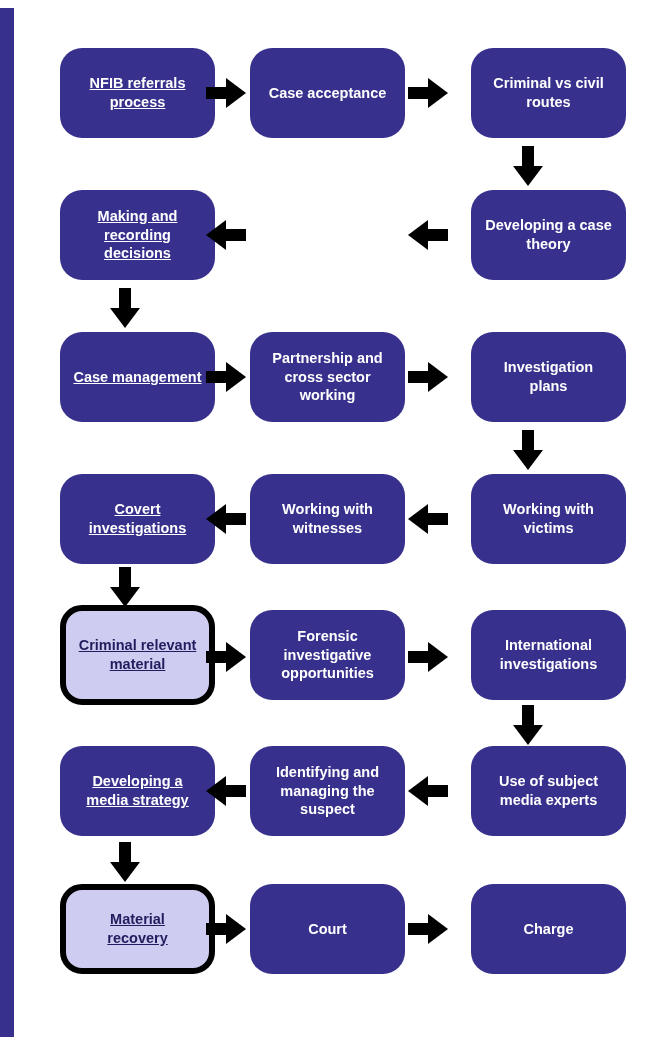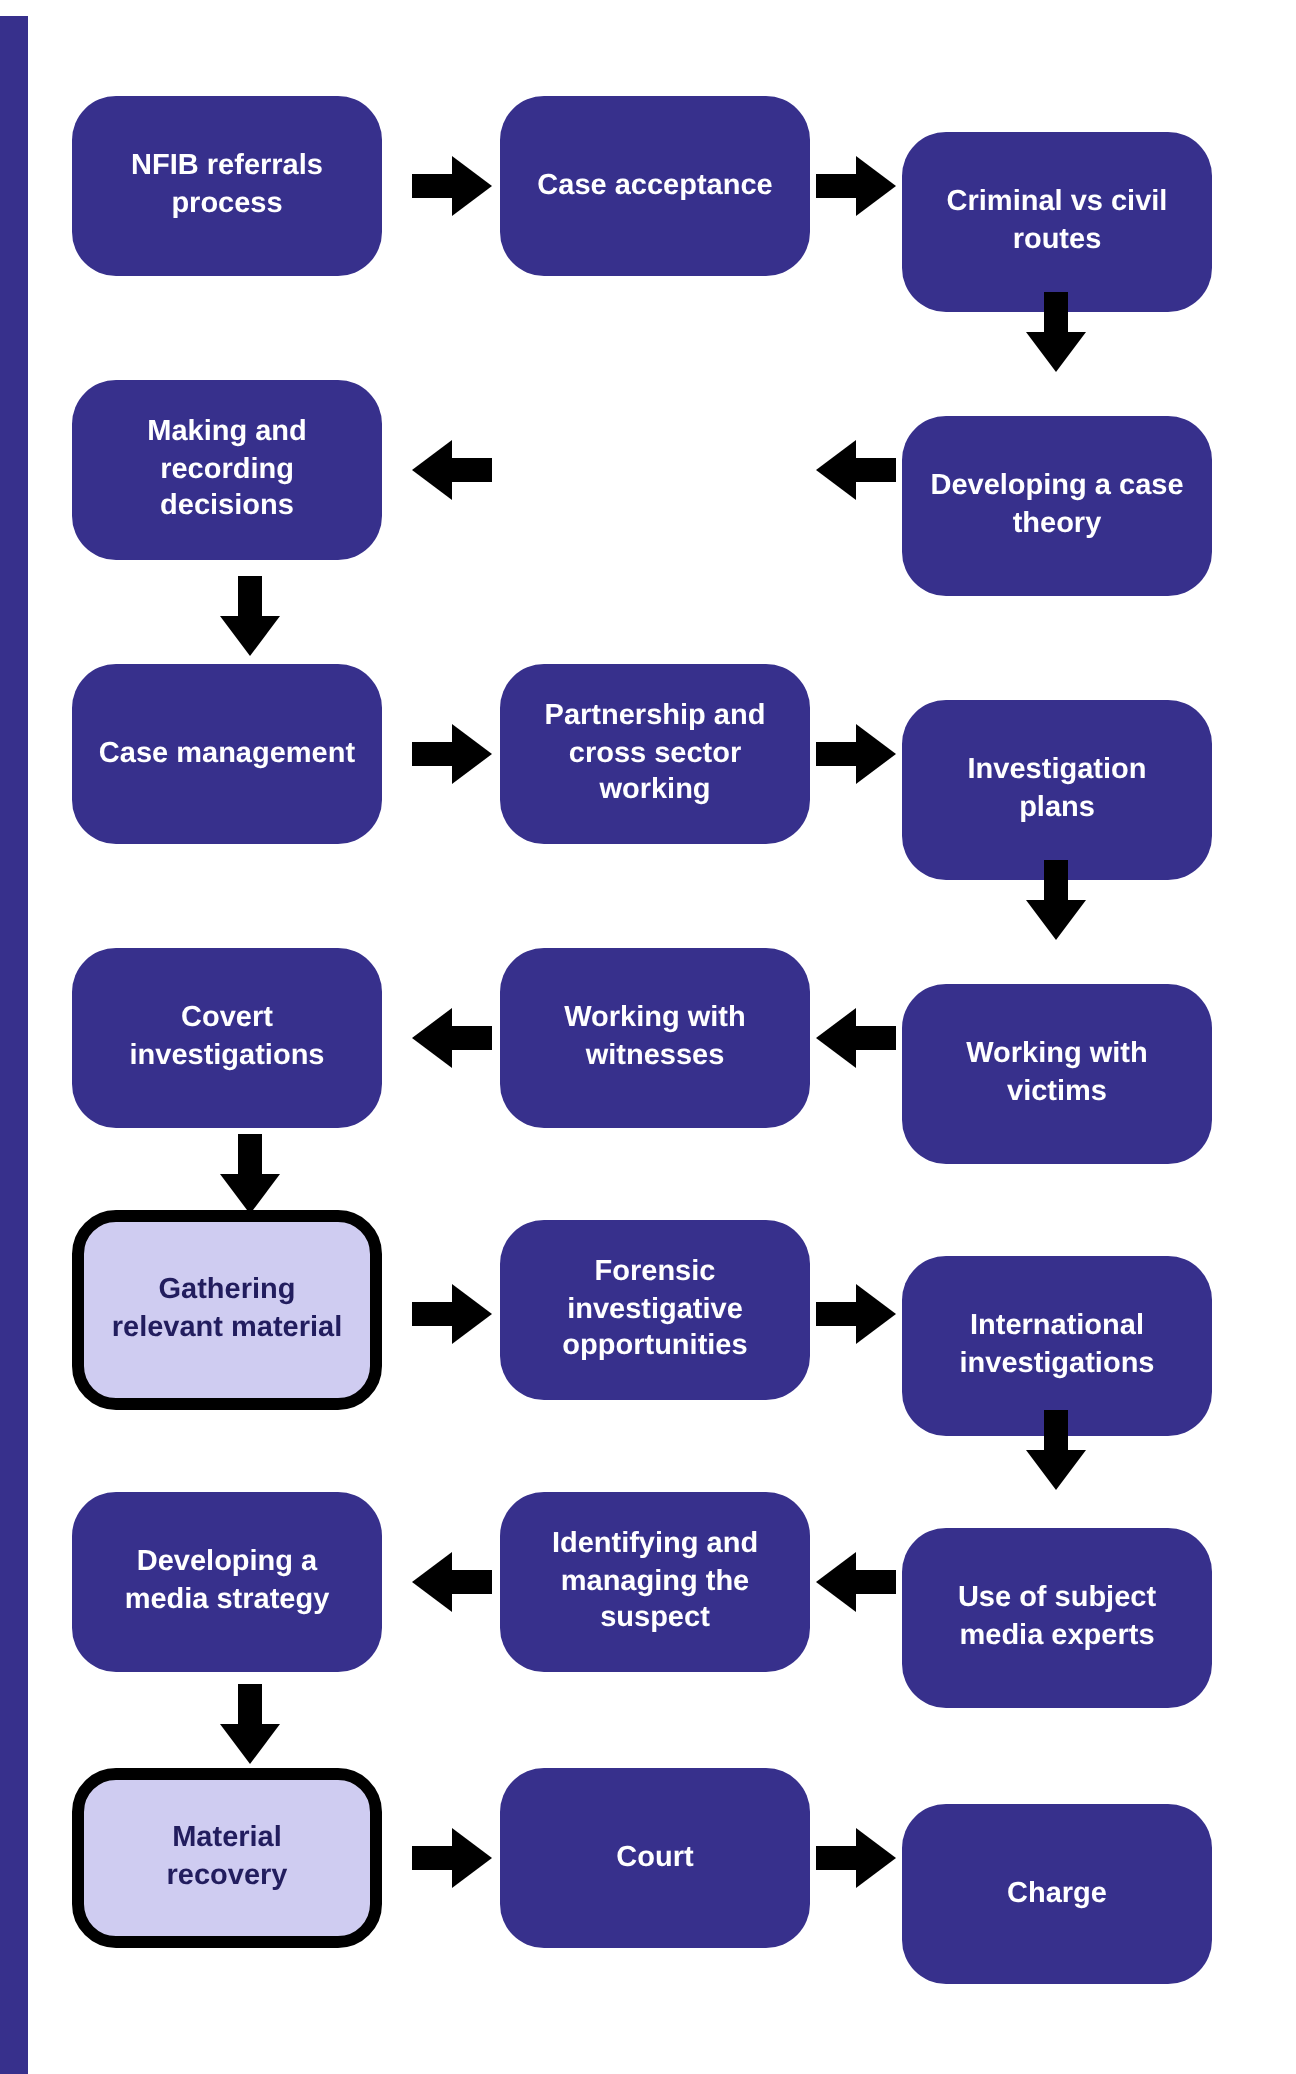--- a/index.html
+++ b/index.html
@@ -46,23 +46,23 @@
     font-size: 14.5px;
     line-height: 1.28;
     padding: 6px 12px;
     cursor: pointer;
   }
   .node.highlight {
     background: var(--highlight-bg, #CFCCF1);
     color: var(--highlight-text, #221D5E);
     border: 6px solid var(--highlight-border, #000);
   }
-  .c1 { left: 36px; }
+  .c1 { left: 60px; text-decoration: underline; }
   .c2 { left: 250px; text-align: center; }
-  .c3 { left: 451px; margin-top: 18px; }
+  .c3 { left: 471px; }
   .r1 { top: 48px; }
   .r2 { top: 190px; }
   .r3 { top: 332px; }
   .r4 { top: 474px; }
   .r5 { top: 610px; }
   .r6 { top: 746px; }
   .r7 { top: 884px; }
   .r5.highlight { top: 605px; height: 100px; }
   .arrow {
     position: absolute;
@@ -87,21 +87,21 @@
   <div class="node r2 c3">Developing a case theory</div>
 
   <div class="node r3 c1">Case management</div>
   <div class="node r3 c2">Partnership and cross sector working</div>
   <div class="node r3 c3">Investigation plans</div>
 
   <div class="node r4 c1">Covert investigations</div>
   <div class="node r4 c2">Working with witnesses</div>
   <div class="node r4 c3">Working with victims</div>
 
-  <div class="node r5 c1 highlight">Gathering relevant material</div>
+  <div class="node r5 c1 highlight">Criminal relevant material</div>
   <div class="node r5 c2">Forensic investigative opportunities</div>
   <div class="node r5 c3">International investigations</div>
 
   <div class="node r6 c1">Developing a media strategy</div>
   <div class="node r6 c2">Identifying and managing the suspect</div>
   <div class="node r6 c3">Use of subject media experts</div>
 
   <div class="node r7 c1 highlight">Material recovery</div>
   <div class="node r7 c3">Charge</div>
   <div class="node r7 c2">Court</div>

